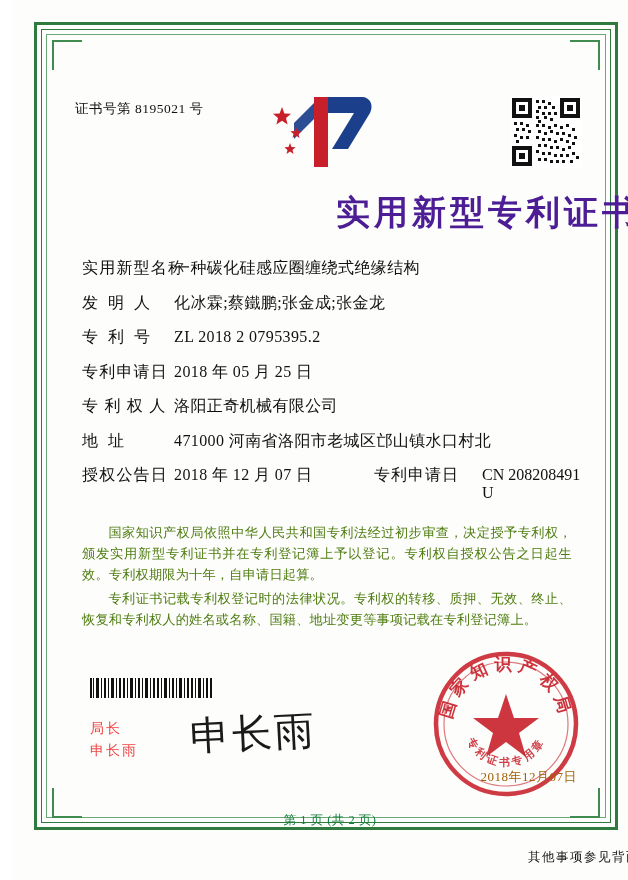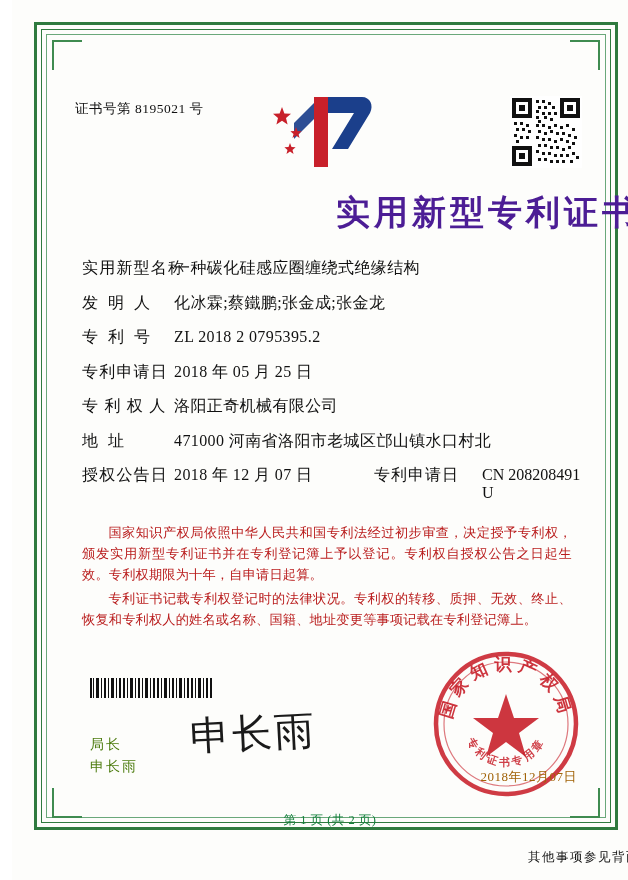--- a/index.html
+++ b/index.html
@@ -150,21 +150,21 @@
   }
 
   
   .body-text {
     position: absolute;
     left: 70px;
     top: 522px;
     width: 490px;
     font-size: 13.2px;
     line-height: 21px;
-    color: #b91c1c;
+    color: #4d7c0f;
     text-align: justify;
     font-family: Liberation Serif, serif;
   }
   .body-text p {
     margin: 0 0 3px 0;
     text-indent: 2em;
     letter-spacing: 0.2px;
   }
 
   
@@ -178,22 +178,21 @@
   .barcode svg { display: block; }
 
   
   .sig-labels {
     position: absolute;
     left: 78px;
     top: 718px;
     font-size: 14px;
     line-height: 22px;
     letter-spacing: 2px;
-    color: #4d7c0f;
-    margin-top: 16px;
+    color: #ef4444;
   }
   .sig-hand {
     position: absolute;
     left: 178px;
     top: 706px;
     font-size: 40px;
     color: #1a1a1a;
     font-family: "DejaVu Serif", serif;
     letter-spacing: 2px;
     transform: rotate(-3deg);

